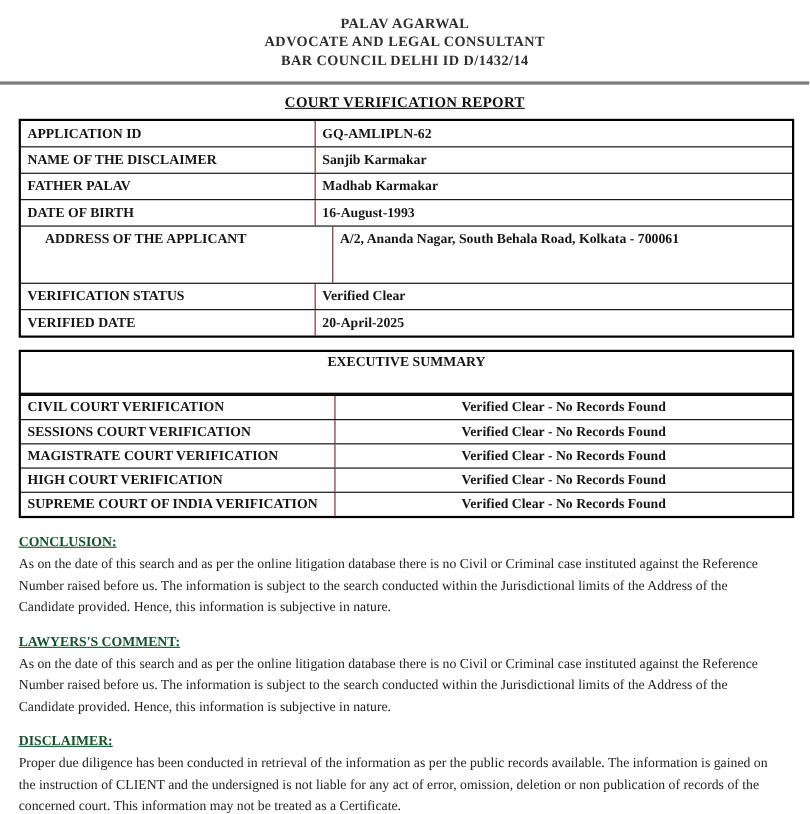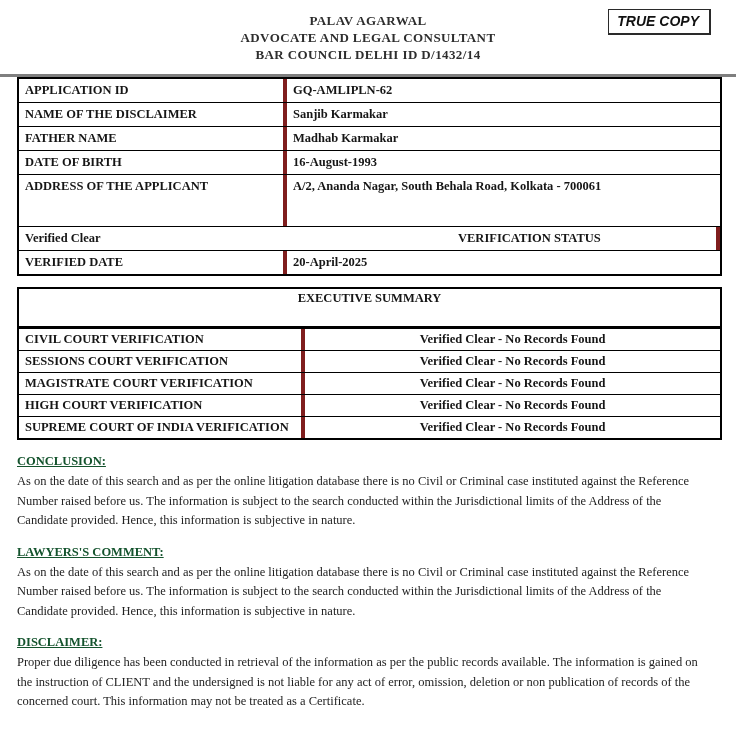--- a/index.html
+++ b/index.html
@@ -27,23 +27,23 @@
   .doc-title{
     margin:8px 0 7px 0;text-align:center;
     font-weight:bold;font-size:13.5px;letter-spacing:.3px;
     text-decoration:underline;color:#111;
   }
   
   .dtable{margin:0 14px 0 17px;border:2px solid #000;}
   .trow{display:flex;border-top:1px solid #000;}
   .trow:first-child{border-top:none;}
   .tcell{padding:3px 6px 4px 6px;font-size:12.5px;line-height:16px;box-sizing:border-box;}
-  .tcell.lab{width:268px;flex:0 0 268px;font-weight:bold;border-right:4px solid #7f1d1d;}
+  .tcell.lab{width:268px;flex:0 0 268px;font-weight:bold;border-right:1px solid #7f1d1d;}
   .tcell.val{flex:1;font-weight:bold;}
-  .trow.tall{height:51px;}
+  .trow.tall{height:51px;padding-left:16px;}
   .summary{margin-top:11px;}
   .summary-title{
     text-align:center;font-weight:bold;font-size:12.5px;
     padding:2px 0 20px 0;border-bottom:2px solid #000;
   }
   .summary .trow{border-top:1px solid #000;}
   .summary .trow:first-of-type{border-top:none;}
   .summary .tcell{padding:2px 6px 3px 6px;}
   .summary .tcell.lab{width:286px;flex:0 0 286px;}
   .summary .tcell.val{text-align:center;}
@@ -56,57 +56,55 @@
   .section-body{
     font-size:12.5px;line-height:19.5px;color:#222;
     padding-right:6px;text-align:left;
   }
 </style>
 </head>
 <body>
 
 <div class="page">
 
-  <div class="stamp">
-    <span>TRUE COPY</span>
-  </div>
 
   <div class="letterhead">
     <div class="lh-line">PALAV AGARWAL</div>
     <div class="lh-line">ADVOCATE AND LEGAL CONSULTANT</div>
     <div class="lh-line">BAR COUNCIL DELHI ID D/1432/14</div>
   </div>
 
   <div class="rule"></div>
 
+  <div class="doc-title">COURT VERIFICATION REPORT</div>
 
   <div class="dtable">
     <div class="trow">
       <div class="tcell lab">APPLICATION ID</div>
       <div class="tcell val">GQ-AMLIPLN-62</div>
     </div>
     <div class="trow">
       <div class="tcell lab">NAME OF THE DISCLAIMER</div>
       <div class="tcell val">Sanjib Karmakar</div>
     </div>
     <div class="trow">
-      <div class="tcell lab">FATHER NAME</div>
+      <div class="tcell lab">FATHER PALAV</div>
       <div class="tcell val">Madhab Karmakar</div>
     </div>
     <div class="trow">
       <div class="tcell lab">DATE OF BIRTH</div>
       <div class="tcell val">16-August-1993</div>
     </div>
     <div class="trow tall">
       <div class="tcell lab">ADDRESS OF THE APPLICANT</div>
       <div class="tcell val">A/2, Ananda Nagar, South Behala Road, Kolkata - 700061</div>
     </div>
     <div class="trow">
+      <div class="tcell lab">VERIFICATION STATUS</div>
       <div class="tcell val">Verified Clear</div>
-      <div class="tcell lab">VERIFICATION STATUS</div>
     </div>
     <div class="trow">
       <div class="tcell lab">VERIFIED DATE</div>
       <div class="tcell val">20-April-2025</div>
     </div>
   </div>
 
   <div class="dtable summary">
     <div class="summary-title">EXECUTIVE SUMMARY</div>
     <div class="trow">

